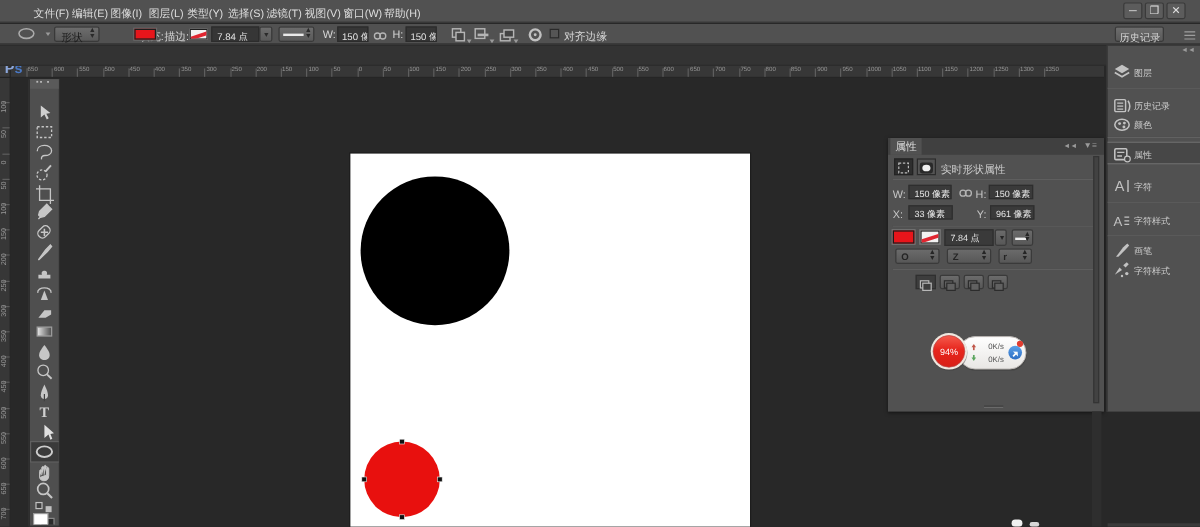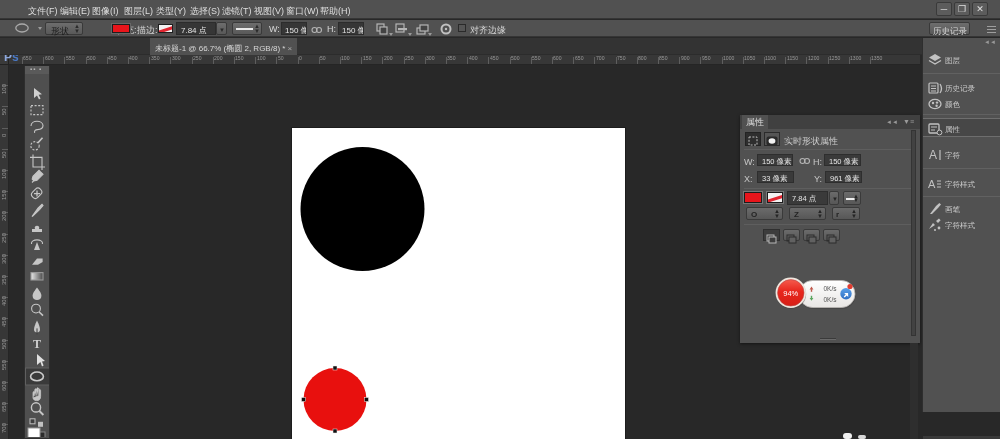--- a/index.html
+++ b/index.html
@@ -61,21 +61,21 @@
     line-height:14px; }
   .pl { position:absolute; color:#c6c6c6; font-size:9px; }
   .pbox { position:absolute; background:#3a3a3a; border:1px solid #2e2e2e;
     color:#e6e6e6; font-size:7.5px; overflow:hidden; }
   .pbox span { white-space:nowrap; }
   .pbtn { position:absolute; background:linear-gradient(#6b6b6b,#575757);
     border:1px solid #3a3a3a; border-radius:2px; }
   .psep { position:absolute; left:4px; width:168px; height:1px; background:#434343;
     border-bottom:1px solid #5e5e5e; }
   
-  #dock { left:922px; top:38px; width:78px; height:374px; background:#515151;
+  #dock { left:922px; top:38px; width:78px; height:305px; background:#515151;
     border-left:1px solid #2e2e2e; }
   .ditem { position:absolute; left:0; width:78px; height:18px; color:#cccccc;
     font-size:7.5px; }
   .ditem .dtxt { position:absolute; left:22px; top:5px; }
   .dicon { position:absolute; left:4px; top:1px; width:16px; height:16px; }
   .dsep { position:absolute; left:0; width:78px; height:1px; background:#3b3b3b;
     border-bottom:1px solid #616161; }
 </style>
 </head>
 <body>
@@ -289,21 +289,20 @@
     <span class="ob" style="left:470px;">对齐边缘</span>
     <div class="obbtn" style="left:929px;top:2px;width:41px;height:13px;">
       <span style="position:absolute;left:3px;top:2.5px;color:#d6d6d6;font-size:8.5px;white-space:nowrap;">历史记录</span>
     </div>
     <svg width="11" height="10" style="position:absolute;left:986px;top:4px">
       <path d="M1 2.5 h9 M1 5.5 h9 M1 8.5 h9" stroke="#9e9e9e" stroke-width="1"></path>
     </svg>
   </div>
 
   <div class="abs" id="tabbar">
-    <div class="tab" style="left:150px;background:#515151;color:#d8d8d8;">未标题-1 @ 66.7% (椭圆 2, RGB/8) * <span style="color:#aaa">×</span></div>
   </div>
 
   <div class="abs" id="toolbar">
     <div id="toolhead">
         <span style="position:absolute;left:5px;top:0px;color:#bbb;font-size:6px;letter-spacing:1px;">▪▪ ▪</span>
       </div>
     <svg width="24" height="371" style="position:absolute;left:0;top:0">
       <g stroke="#c6c6c6" fill="none" stroke-width="1.1">
 
         <path d="M9 22 L9 32 L12 29.5 L14 33.5 L15.6 32.6 L13.6 28.8 L17 28.2 Z" fill="#d0d0d0" stroke="none"></path>

